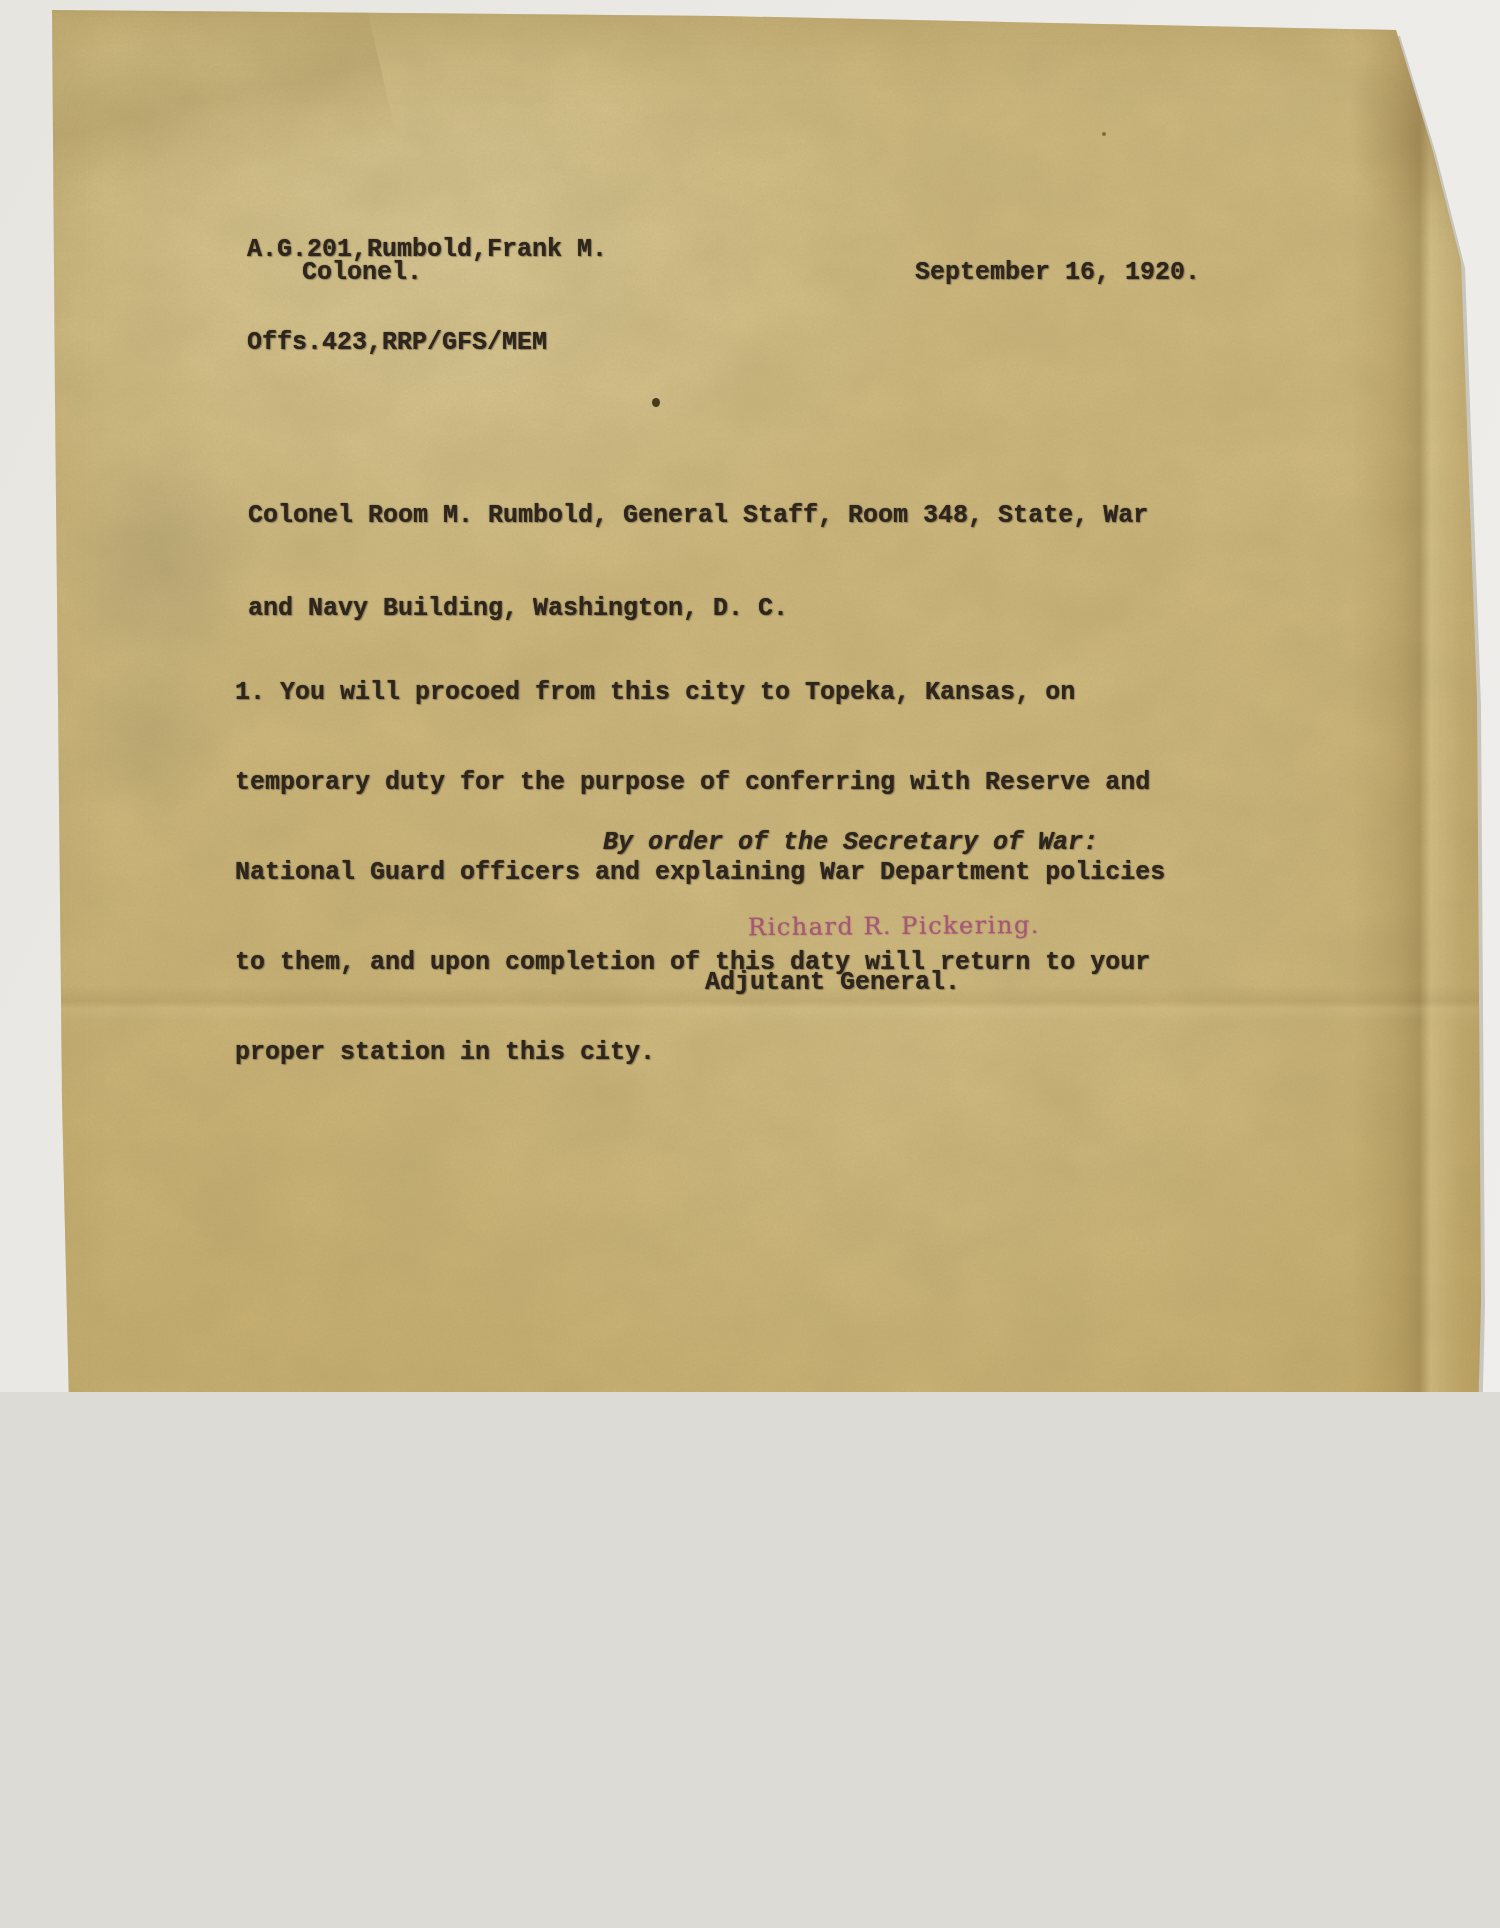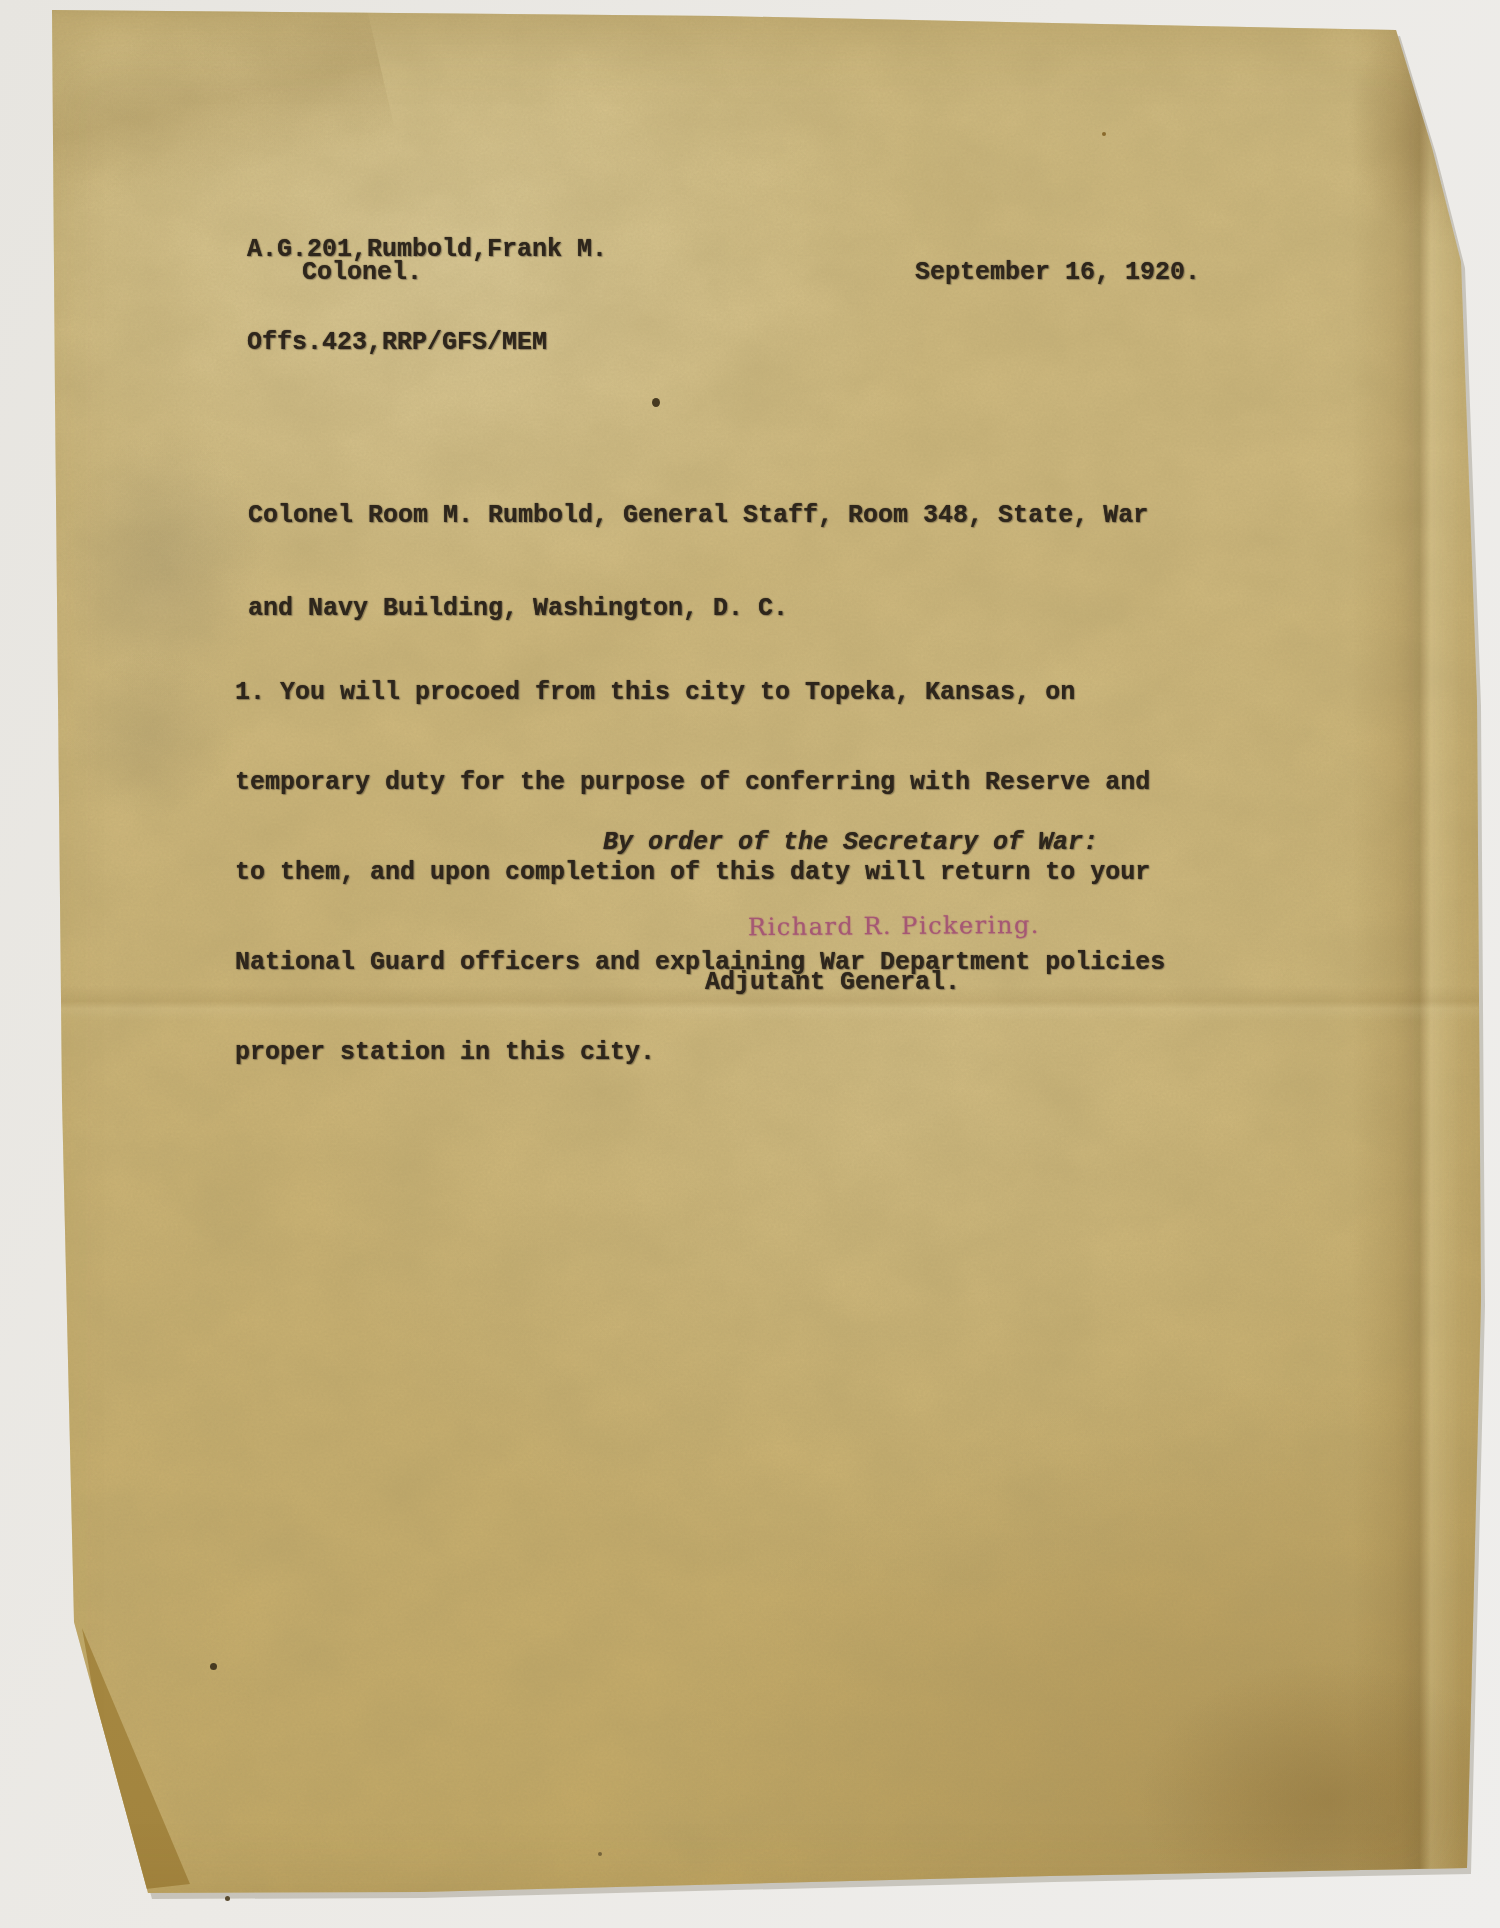--- a/index.html
+++ b/index.html
@@ -1,17 +1,17 @@
 <!DOCTYPE html>
 <html><head>
 <meta charset="utf-8">
 <style>
   html,body{margin:0;padding:0;background:#dddbd6;}
   .stage{
-    position:relative;width:1500px;height:1928px;overflow:hidden;
+    position:relative;width:1500px;height:1392px;overflow:hidden;
     background:linear-gradient(115deg,#e7e5e0 0%,#eceae6 45%,#efeeec 100%);
     font-family:"Liberation Sans",sans-serif;
   }
   .paper-shadow{
     position:absolute;left:0;top:0;width:1500px;height:1928px;
     background:rgba(70,58,32,.22);filter:blur(5px);
     transform:translate(4px,6px);
     clip-path:polygon(52px 10px,720px 16px,1396px 30px,1432px 148px,1461px 262px,
       1477px 700px,1481px 1300px,1467px 1868px,1050px 1876px,420px 1892px,
       148px 1893px,74px 1622px,62px 1100px,55px 400px);
@@ -120,22 +120,22 @@
     <div class="type date-line">September 16, 1920.</div>
 
     <div class="type address-block">
       <div>Colonel Room M. Rumbold, General Staff, Room 348, State, War</div>
       <div>and Navy Building, Washington, D. C.</div>
     </div>
 
     <div class="type body-block">
       <div>1. You will procoed from this city to Topeka, Kansas, on</div>
       <div>temporary duty for the purpose of conferring with Reserve and</div>
+      <div>National Guard officers and explaining War Department policies</div>
       <div>to them, and upon completion of this daty will return to your</div>
-      <div>National Guard officers and explaining War Department policies</div>
       <div>proper station in this city.</div>
     </div>
 
     <div class="type by-order">By order of the Secretary of War:</div>
 
     <div class="stamp">Richard R. Pickering.</div>
 
     <div class="type signer-title">Adjutant General.</div>
 
   </div>

